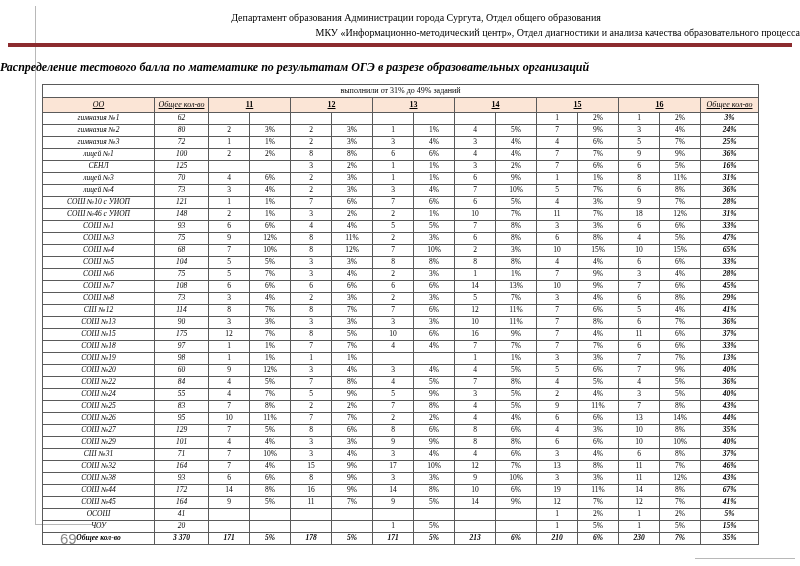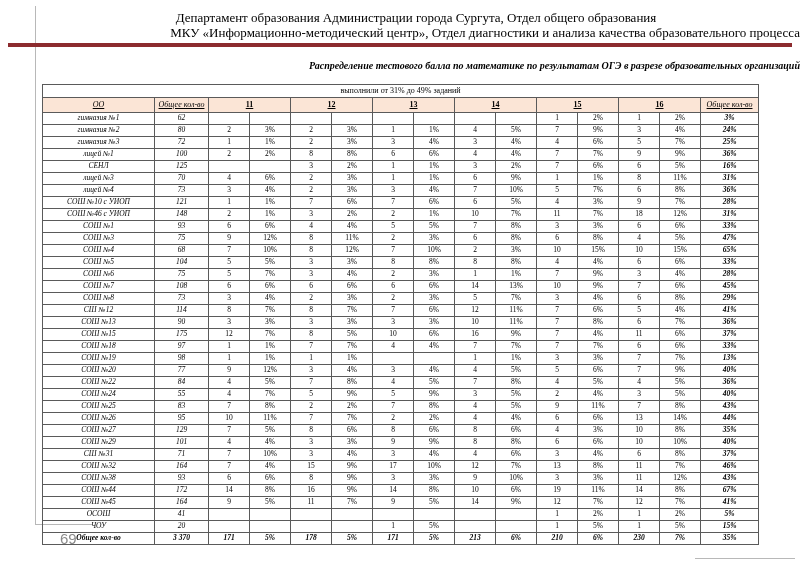--- a/index.html
+++ b/index.html
@@ -3,26 +3,26 @@
 <meta charset="utf-8">
 <style>
   html,body{margin:0;padding:0;}
   body{
     width:800px;height:566px;background:#ffffff;position:relative;overflow:hidden;
     font-family:"Liberation Serif", serif;color:#000;
   }
   .frame-left{position:absolute;left:35px;top:6px;width:1px;height:518px;background:#b8b8b8;}
   .frame-bottom-left{position:absolute;left:35px;top:524px;width:57px;height:1px;background:#b8b8b8;}
   .frame-bottom-right{position:absolute;right:5px;top:558px;width:100px;height:1px;background:#b8b8b8;}
-  .hdr-line{position:absolute;left:0;right:0;text-align:center;font-size:13px;line-height:12px;margin-left:32px;}
+  .hdr-line{position:absolute;left:0;right:0;text-align:center;font-size:10px;line-height:12px;margin-left:32px;}
   .hdr-line1{top:12px;}
   .hdr-line2{top:27px;text-align:right;}
   .accent-bar{position:absolute;top:43px;left:8px;right:8px;height:4px;background:var(--accent,#8C2B2E);}
-  .doc-title{position:absolute;top:60px;left:0;right:0;text-align:right;
-    font-weight:bold;font-style:italic;font-size:10px;}
+  .doc-title{position:absolute;top:60px;left:0;right:0;text-align:left;
+    font-weight:bold;font-style:italic;font-size:12px;}
   .table-wrap{position:absolute;top:84px;left:42px;width:716px;}
   table{width:716px;border-collapse:collapse;table-layout:fixed;border:1.5px solid #3f3f3f;}
   td{border:1px solid #5a5a5a;font-size:7.5px;height:11px;line-height:1.1;
      padding:0 1px;text-align:center;overflow:hidden;white-space:nowrap;vertical-align:middle;}
   tr.band-header td{font-size:8px;height:12px;background:#ffffff;border-radius:6px;}
   tr.cols-header td{background:var(--header-fill,#FBE5D6);font-size:8px;height:14px;text-decoration:underline;}
   tr.cols-header td.hdr-oo, tr.cols-header td.hdr-total, tr.cols-header td.hdr-total-right{font-style:italic;}
   tr.cols-header td.hdr-score{font-weight:bold;}
   td.org-name{font-style:italic;}
   td.org-total{font-style:italic;}
@@ -435,21 +435,21 @@
             <td class="score-cell">1</td>
             <td class="score-cell">1%</td>
             <td class="score-cell">3</td>
             <td class="score-cell">3%</td>
             <td class="score-cell">7</td>
             <td class="score-cell">7%</td>
             <td class="row-pct">13%</td>
           </tr>
           <tr>
             <td class="org-name">СОШ №20</td>
-            <td class="org-total">77</td>
+            <td class="org-total">60</td>
             <td class="score-cell">9</td>
             <td class="score-cell">12%</td>
             <td class="score-cell">3</td>
             <td class="score-cell">4%</td>
             <td class="score-cell">3</td>
             <td class="score-cell">4%</td>
             <td class="score-cell">4</td>
             <td class="score-cell">5%</td>
             <td class="score-cell">5</td>
             <td class="score-cell">6%</td>

